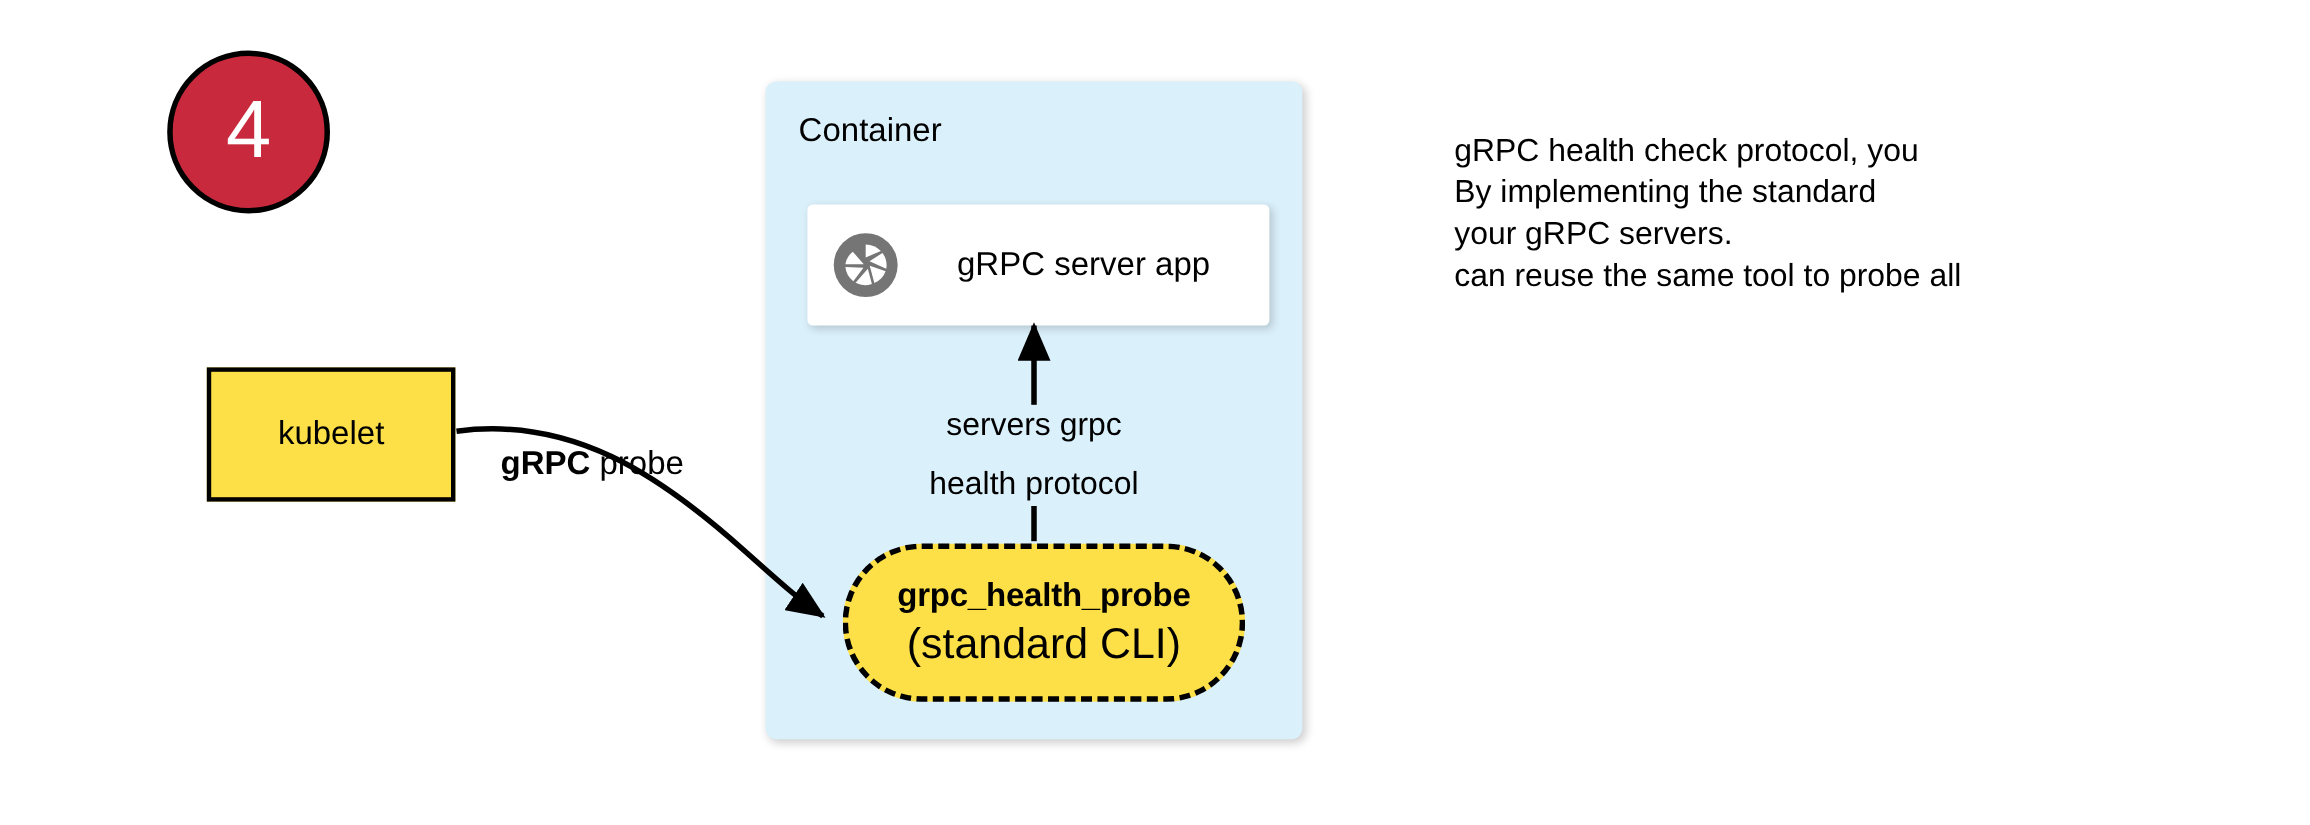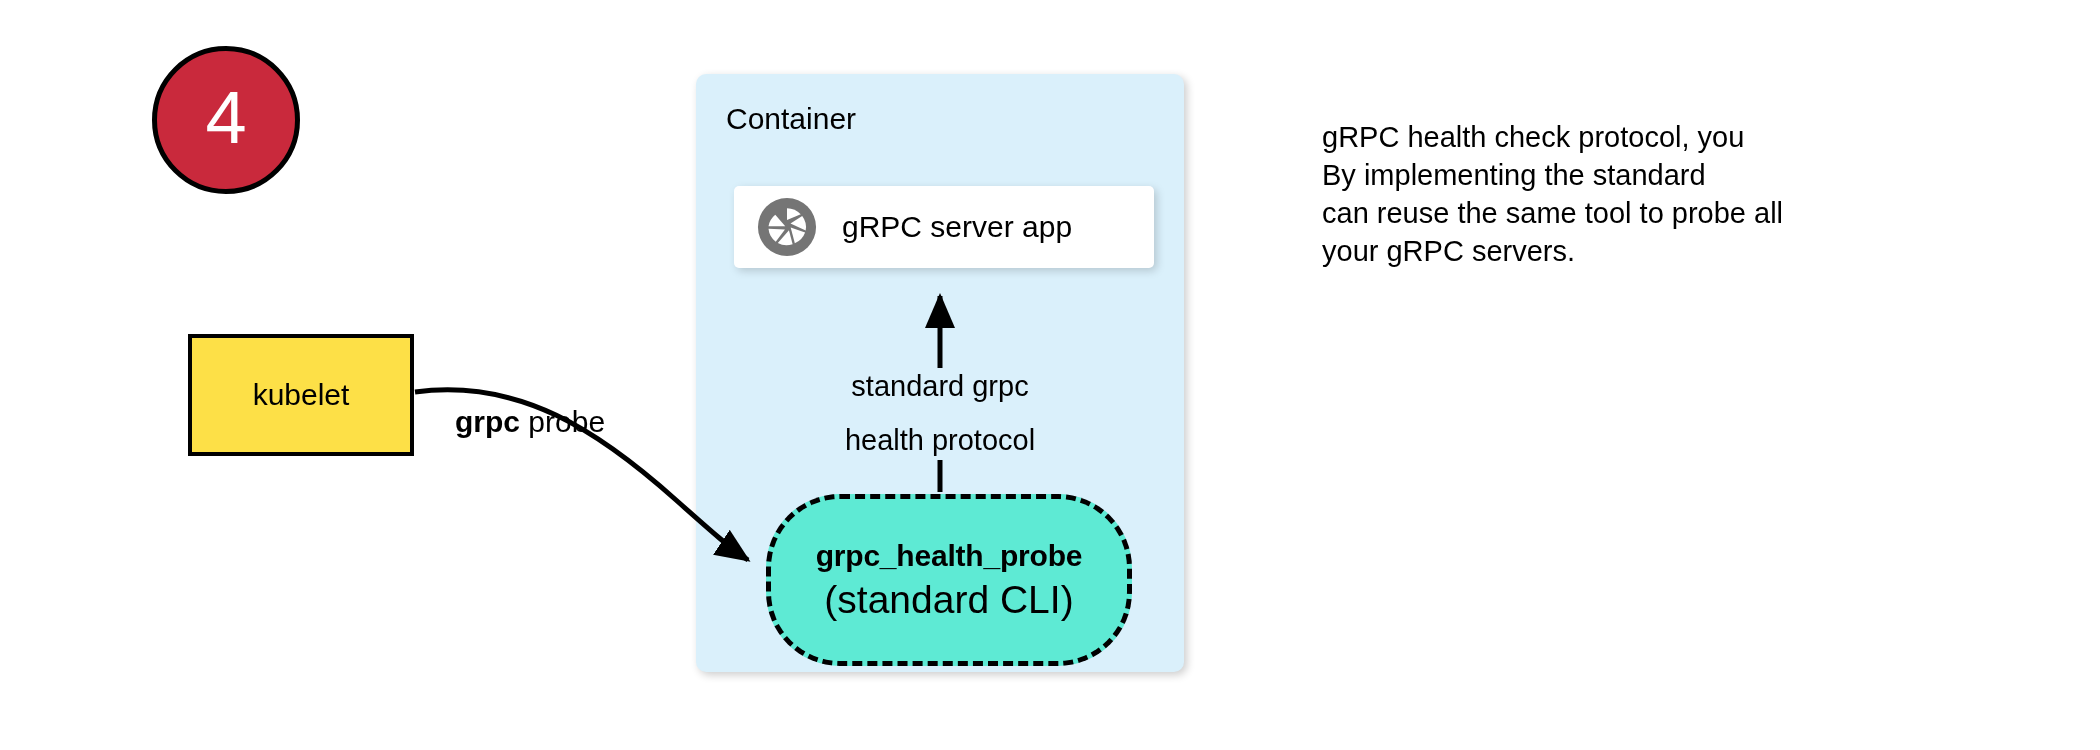--- a/index.html
+++ b/index.html
@@ -62,28 +62,29 @@
     color: #000000;
     white-space: nowrap;
   }
 
   
   .server-card {
     position: absolute;
     left: 734px;
     top: 186px;
     width: 420px;
-    height: 82px;
+    height: 110px;
     background: #ffffff;
     border-radius: 5px;
     box-shadow: 3px 3px 8px rgba(0,0,0,0.17);
     display: flex;
     align-items: center;
     padding-left: 22px;
     box-sizing: border-box;
+    gap: 28px;
   }
   .grpc-logo {
     width: 62px;
     height: 62px;
     flex: 0 0 62px;
   }
   .server-card-label {
     margin-left: 24px;
     font-size: 30px;
     color: #000000;
@@ -133,22 +134,22 @@
   }
   .health-protocol-label span { display: block; }
   .health-protocol-label span + span { margin-top: 25px; }
 
   
   .probe-pill {
     position: absolute;
     left: 766px;
     top: 494px;
     width: 366px;
-    height: 172px;
-    background: #5eead4;
+    height: 144px;
+    background: #fde047;
     border: 5px dashed #000000;
     border-radius: 74px;
     box-sizing: border-box;
     display: flex;
     flex-direction: column;
     align-items: center;
     justify-content: center;
   }
   .probe-title {
     font-size: 30px;
@@ -209,24 +210,24 @@
         <path d="M12.9 31.3 a19.4 19.4 0 0 1 7.0 -11.9 L30.2 31.3 Z"></path>
       </g>
     </svg>
     <div class="server-card-label">gRPC server app</div>
   </div>
 
   <div class="kubelet-box">
     <div class="kubelet-label">kubelet</div>
   </div>
 
-  <div class="exec-probe-label"><span class="bold">grpc</span><span> probe</span></div>
+  <div class="exec-probe-label"><span class="bold">gRPC</span><span> probe</span></div>
 
   <div class="health-protocol-label">
-    <span>standard grpc</span>
+    <span>servers grpc</span>
     <span>health protocol</span>
   </div>
 
   <div class="probe-pill">
     <div class="probe-title">grpc_health_probe</div>
     <div class="probe-subtitle">(standard CLI)</div>
   </div>
 
   <svg class="arrows" viewBox="0 0 2100 750">
     <defs>
@@ -238,17 +239,17 @@
     <path d="M 415 392 C 520 378 600 432 676 500 C 712 532 730 548 748 560" fill="none" stroke="#000000" stroke-width="5" marker-end="url(#arrowhead)"></path>
 
     <path d="M 940 492 L 940 460" fill="none" stroke="#000000" stroke-width="5"></path>
 
     <path d="M 940 368 L 940 296" fill="none" stroke="#000000" stroke-width="5" marker-end="url(#arrowhead)"></path>
   </svg>
 
   <div class="annotation">
     <span>gRPC health check protocol, you</span>
     <span>By implementing the standard</span>
+    <span>your gRPC servers.</span>
     <span>can reuse the same tool to probe all</span>
-    <span>your gRPC servers.</span>
   </div>
 
 </div>
 
 </body></html>

